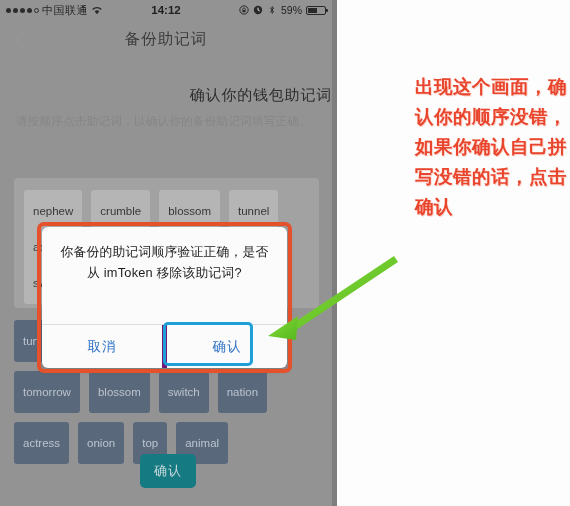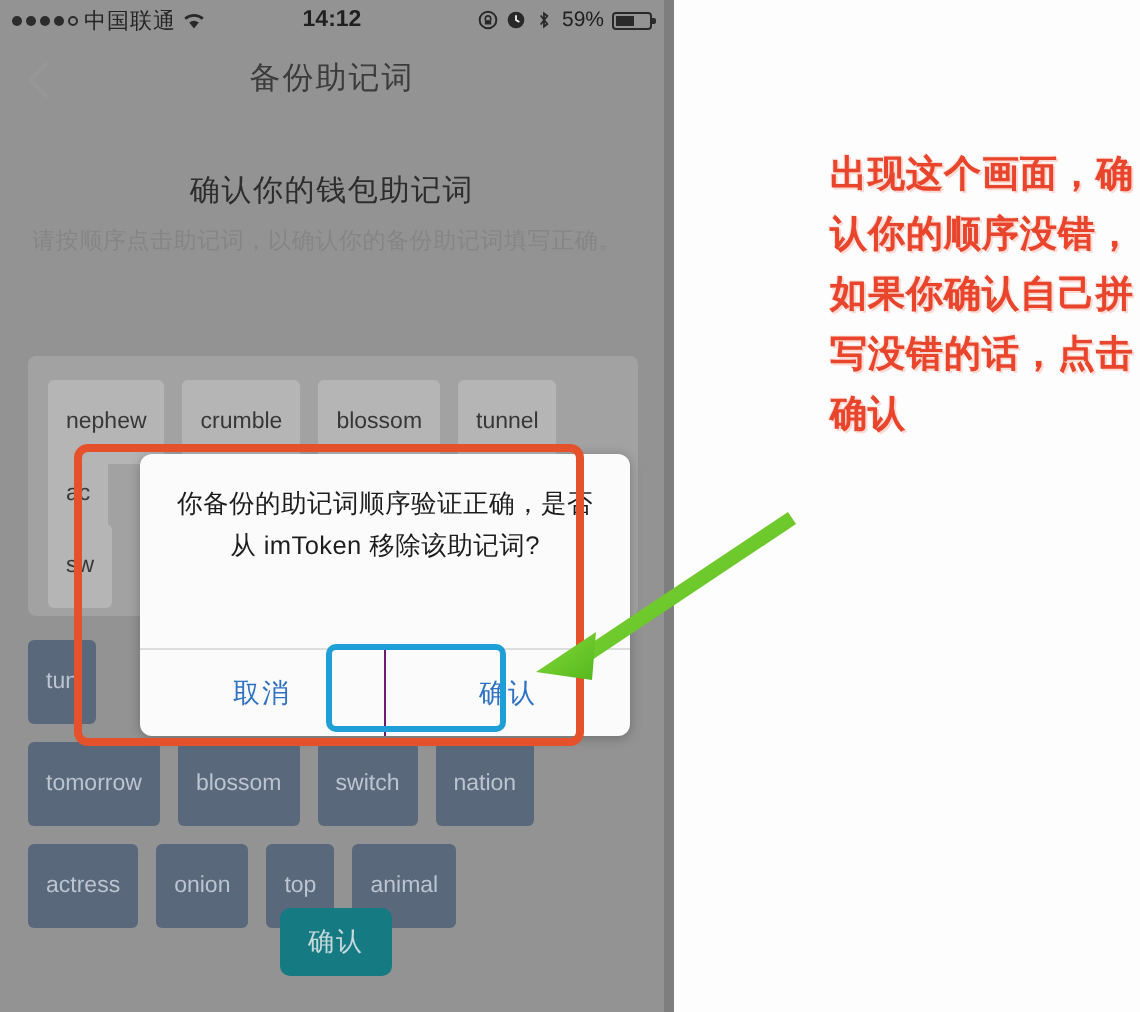--- a/index.html
+++ b/index.html
@@ -64,21 +64,21 @@
     position: absolute; left: 8px; top: 8px; width: 24px; height: 24px;
   }
   #nav-title {
     position: absolute; left: 0; right: 0; top: 9px; text-align: center;
     font-size: 15.5px; color: #3f3f3f; letter-spacing: 1px;
   }
 
   
   #page-heading {
     position: absolute; left: 0; width: 332px; top: 86px;
-    text-align: center; font-size: 15px; color: #2f2f2f;
+    text-align: right; font-size: 15px; color: #2f2f2f;
     letter-spacing: .8px;
   }
   #page-sub {
     position: absolute; left: 16px; width: 304px; top: 113px;
     font-size: 11.5px; line-height: 16px; color: #8b8b8b;
     letter-spacing: .3px;
   }
 
   
   #answer-panel {
@@ -114,35 +114,34 @@
     position: absolute; left: 0; top: 0; width: 332px; height: 506px;
     background: rgba(0,0,0,0.04);
   }
   #dialog {
     position: absolute; left: 42px; top: 227px;
     width: 245px; height: 141px;
     background: #fbfbfb; border-radius: 6px;
     display: flex; flex-direction: column;
     box-shadow: 0 1px 6px rgba(0,0,0,.25);
     overflow: hidden;
-    margin-left: 28px;
   }
   #dialog-msg {
     flex: 1; padding: 14px 16px 8px;
     font-size: 12.8px; line-height: 21px; color: #1d1d1d;
     text-align: center; letter-spacing: .2px;
   }
   #dialog-actions {
     height: 44px; display: flex; border-top: 1px solid #dddddd;
   }
   .dlg-btn {
     flex: 1; display: flex; align-items: center; justify-content: center;
     font-size: 13.5px; color: #2f72c4; letter-spacing: 1px;
   }
-  #dlg-cancel { border-right: 1px solid #701a75; }
+  #dlg-cancel { border-right: 5px solid #701a75; }
   #confirm-highlight {
     position: absolute; left: 163px; top: 322px;
     width: 90px; height: 44px;
     border: 3px solid #1e9fd8; border-radius: 5px;
     pointer-events: none;
   }
   #red-box {
     position: absolute; left: 37px; top: 222px;
     width: 255px; height: 151px;
     border: 4px solid #e4512a; border-radius: 7px;

